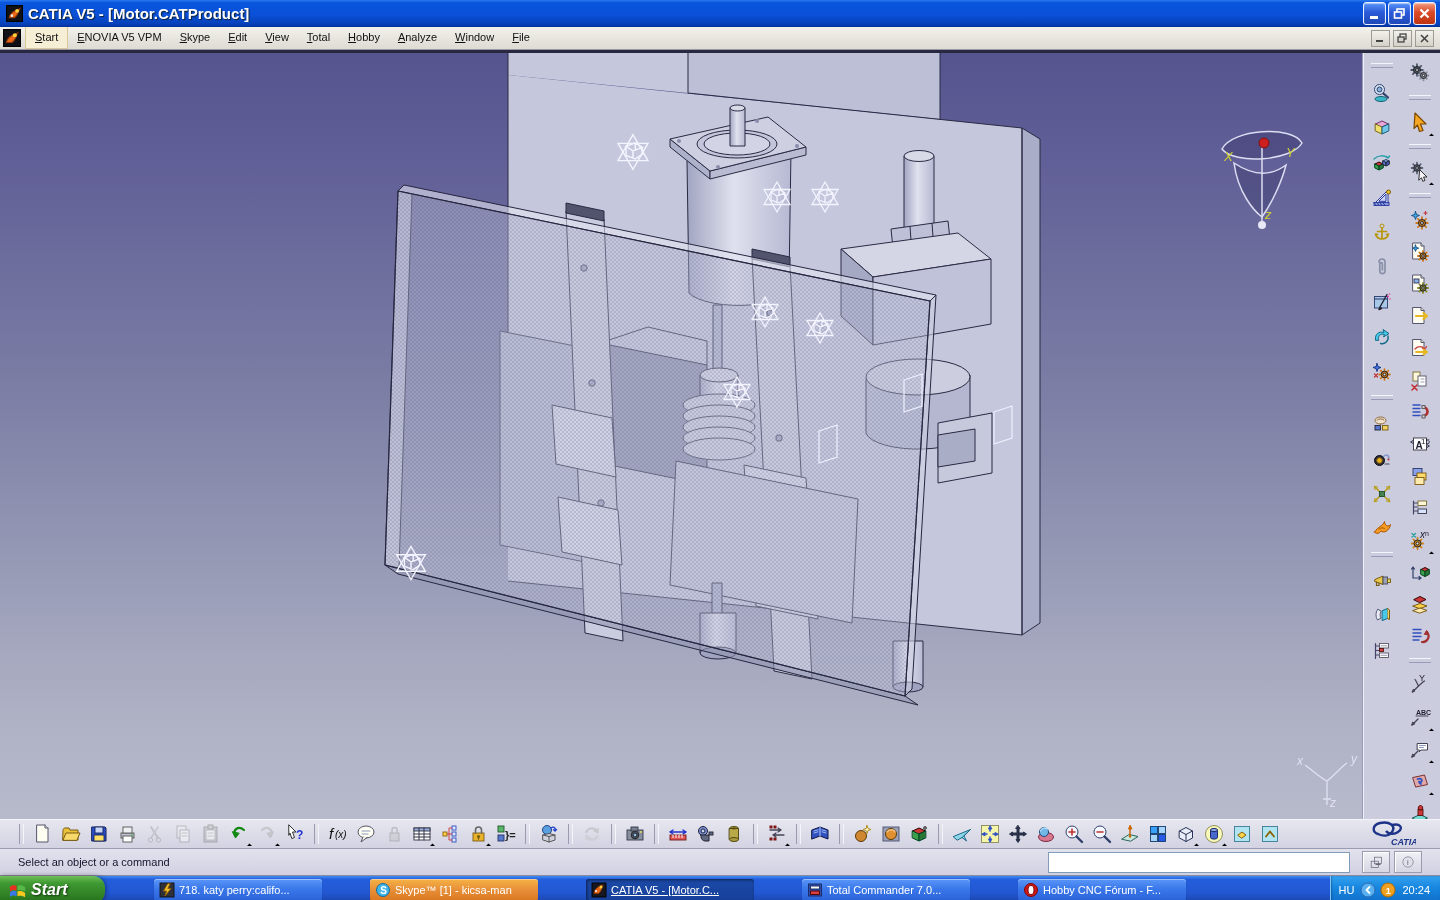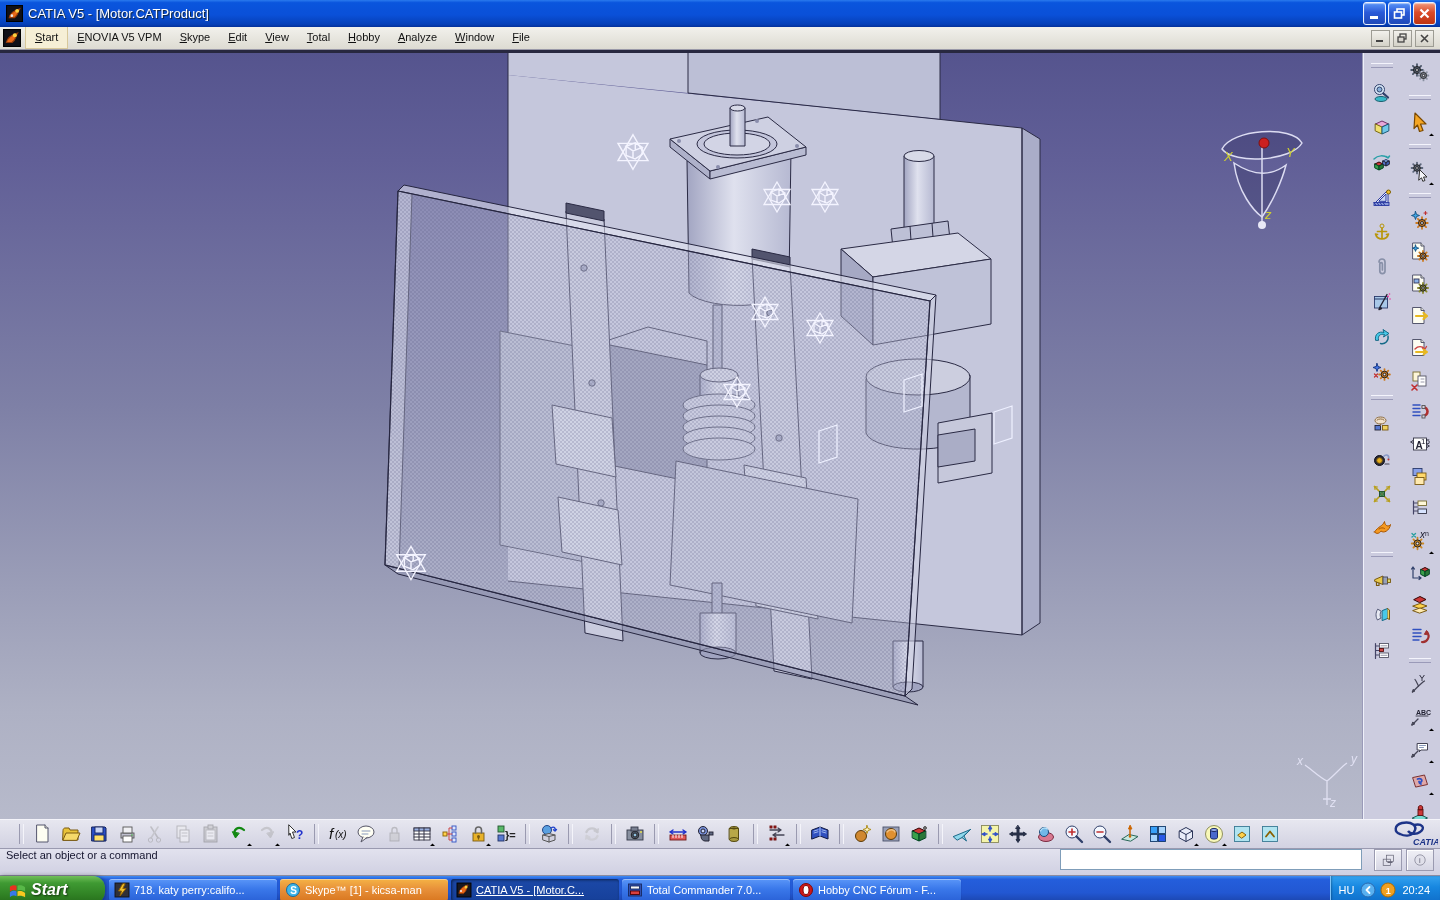--- a/index.html
+++ b/index.html
@@ -3,21 +3,21 @@
 <meta charset="utf-8">
 <style>
   html,body{margin:0;padding:0;width:1440px;height:900px;overflow:hidden;
     font-family:"Liberation Sans",sans-serif;-webkit-font-smoothing:antialiased;}
   #app{position:relative;width:1440px;height:900px;background:#d6d3ce;}
 
   
   .titlebar{height:27px;display:flex;align-items:center;padding:0 4px;
     background:linear-gradient(180deg,#2a7aee 0%,#0a55dd 10%,#0a50d8 55%,#0640b8 90%,#03309a 100%);}
   .titlebar .ticon{width:17px;height:17px;margin:0 5px 0 2px;flex:none;}
-  .titlebar .ttext{color:#fff;font-weight:normal;font-size:13px;text-shadow:1px 1px 1px #123;flex:1;
+  .titlebar .ttext{color:#fff;font-weight:bold;font-size:15px;text-shadow:1px 1px 1px #123;flex:1;
     white-space:nowrap;overflow:hidden;}
   .wbtns{display:flex;gap:2px;}
   .wbtn{width:21px;height:21px;border-radius:3px;border:1px solid #e8f0ff;display:flex;
     align-items:center;justify-content:center;
     background:linear-gradient(180deg,#5a95f8,#2a5ad8 45%,#1f49b8);box-shadow:inset 0 1px 1px rgba(255,255,255,.5);}
   .wbtn.close{background:linear-gradient(180deg,#f09a7e,#da4a28 45%,#bf3412);}
 
   
   .menubar{height:22px;display:flex;align-items:stretch;background:linear-gradient(180deg,#f2f1ec,#dddbd2);
     border-bottom:1px solid #9a99a8;}
@@ -46,41 +46,41 @@
 
   
   .bt{height:28px;background:linear-gradient(180deg,#e7e7f0,#d2d2e2);border-top:1px solid #f4f4fa;
     border-bottom:1px solid #9a9ab0;display:flex;align-items:center;padding-left:14px;position:relative;}
   .tbtn{width:28px;height:26px;display:flex;align-items:center;justify-content:center;position:relative;flex:none;}
   .hsep{width:3px;height:20px;margin:0 5px;border-left:1px solid #9a9ab0;border-right:1px solid #f4f4fa;flex:none;}
   .fly{position:absolute;right:1px;bottom:1px;width:0;height:0;border-left:4px solid transparent;
     border-top:4px solid transparent;border-right:4px solid #000;border-bottom:4px solid #000;
     transform:scale(.62);transform-origin:bottom right;border-right-color:transparent;border-bottom-color:#000;}
   .dis svg{filter:grayscale(1);opacity:.42;}
-  .dslogo{position:absolute;right:2px;top:0px;}
+  .dslogo{position:absolute;right:24px;top:0px;}
 
   
-  .statusbar{height:26px;background:linear-gradient(180deg,#e2e2ee,#d0d0e2);display:flex;align-items:flex-start;
-    padding:0 6px;border-bottom:1px solid #8a8aa0;}
+  .statusbar{height:26px;background:linear-gradient(180deg,#e2e2ee,#d0d0e2);display:flex;align-items:center;
+    padding:0 18px;border-bottom:1px solid #8a8aa0;}
   .stmsg{flex:1;font-size:11px;color:#14142e;}
   .cmdinput{width:296px;height:17px;border:1px solid #7f9db9;background:#fff;font-size:11px;margin-right:8px;}
   .stbtn{width:26px;height:20px;background:linear-gradient(#f0f0f6,#d6d6e4);border:1px solid #9a9ab0;
     box-shadow:1px 1px 0 #fff inset;margin-left:4px;display:flex;align-items:center;justify-content:center;}
 
   
   .taskbar{height:28px;background:linear-gradient(180deg,#3f8cf3 0%,#245edc 12%,#2257d2 60%,#1941a5 100%);
     display:flex;align-items:stretch;}
   .startbtn{width:97px;display:flex;align-items:center;gap:4px;padding-left:8px;flex:none;
     background:linear-gradient(180deg,#71bf59 0%,#3f9a33 25%,#2f8023 70%,#256a1b 100%);
     border-radius:0 12px 12px 0;box-shadow:1px 0 4px rgba(0,0,0,.4);}
   .startbtn span{color:#fff;font-size:16px;font-weight:bold;font-style:italic;text-shadow:1px 1px 2px #13320d;}
   .tasks{display:flex;align-items:center;gap:3px;padding:0 4px;flex:1;}
   .task{width:158px;height:14px;border-radius:3px;display:flex;align-items:center;gap:4px;padding:4px 5px;
     font-size:11px;color:#fff;white-space:nowrap;overflow:hidden;flex:none;
-    background:linear-gradient(180deg,#5a96f8,#3a78ea 45%,#2a62d8);box-shadow:inset 0 1px 0 rgba(255,255,255,.4),0 1px 1px rgba(0,0,0,.3);}
+    background:linear-gradient(180deg,#5a96f8,#3a78ea 45%,#2a62d8);box-shadow:inset 0 1px 0 rgba(255,255,255,.4),0 1px 1px rgba(0,0,0,.3);margin-left:45px;}
   .task.active{background:linear-gradient(180deg,#1c49a8,#16409a);box-shadow:inset 1px 1px 3px rgba(0,0,0,.55);text-decoration:underline;}
   .task.attention{background:linear-gradient(180deg,#f5b345,#e8913a 45%,#d97720);}
   .task .lbl{overflow:hidden;text-overflow:ellipsis;}
   .tray{display:flex;align-items:center;gap:6px;padding:0 10px 0 8px;flex:none;
     background:linear-gradient(180deg,#35a2f0 0%,#1787e0 40%,#0f6cc8 100%);border-left:1px solid #7fc4f8;
     box-shadow:inset 1px 0 2px rgba(0,0,0,.25);}
   .tray .txt{color:#fff;font-size:11px;}
 </style>
 </head>
 <body>

